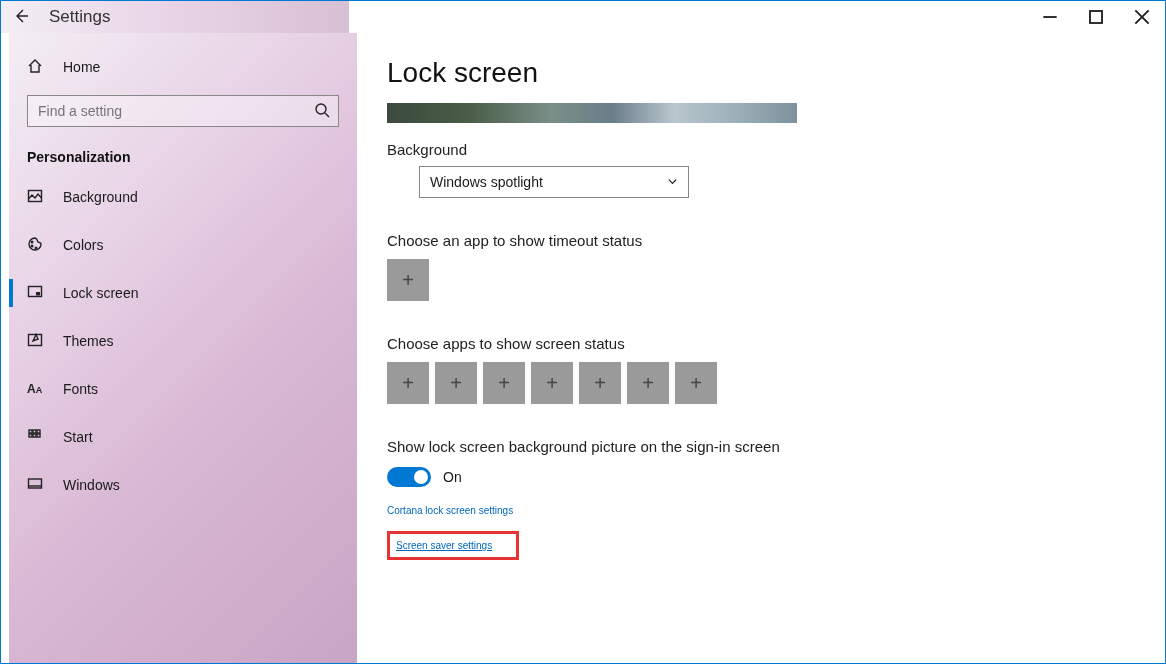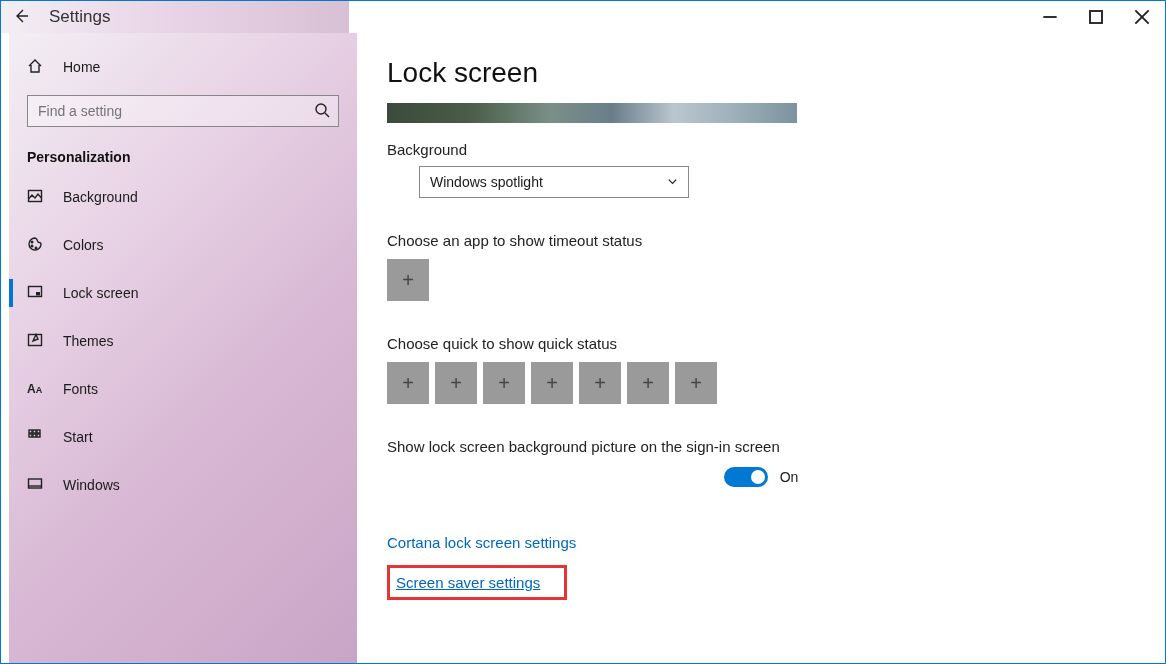--- a/index.html
+++ b/index.html
@@ -185,21 +185,20 @@
   }
   .tile .plus {
     font-size: 20px;
     color: #444;
     font-weight: 300;
   }
   .toggle-row {
     display: flex;
     align-items: center;
     margin-top: 12px;
-    justify-content: center;
   }
   .toggle {
     width: 44px;
     height: 20px;
     border-radius: 10px;
     background: #0078d4;
     position: relative;
     cursor: pointer;
     margin-right: 12px;
   }
@@ -207,21 +206,21 @@
     position: absolute;
     right: 3px;
     top: 3px;
     width: 14px;
     height: 14px;
     border-radius: 50%;
     background: #fff;
   }
   .link {
     color: #0067c0;
-    font-size: 15px;
+    font-size: 10px;
     cursor: pointer;
     margin-top: 18px;
     display: inline-block;
   }
   .link.highlighted {
     border: 3px solid #e63434;
     padding: 6px 24px 6px 6px;
     margin-top: 14px;
     display: inline-block;
     text-decoration: underline;
@@ -375,21 +374,21 @@
     <div class="section">
       <div class="label">Choose an app to show timeout status</div>
       <div class="tile-row">
         <div class="tile">
           <span class="plus">+</span>
         </div>
       </div>
     </div>
 
     <div class="section">
-      <div class="label">Choose quick to show quick status</div>
+      <div class="label">Choose apps to show screen status</div>
       <div class="tile-row" id="quick-status-row">
 
       <div class="tile">
             <span class="plus">+</span>
           </div>
           <div class="tile">
             <span class="plus">+</span>
           </div>
           <div class="tile">
             <span class="plus">+</span>
@@ -402,21 +401,21 @@
           </div>
           <div class="tile">
             <span class="plus">+</span>
           </div>
           <div class="tile">
             <span class="plus">+</span>
           </div>
         </div>
     </div>
 
-    <div class="section" style="margin-bottom:29px">
+    <div class="section" style="margin-bottom:0">
       <div class="label">Show lock screen background picture on the sign-in screen</div>
       <div class="toggle-row">
         <div class="toggle">
           <div class="knob"></div>
         </div>
         <span>On</span>
       </div>
     </div>
 
     <div><span class="link">Cortana lock screen settings</span></div>

